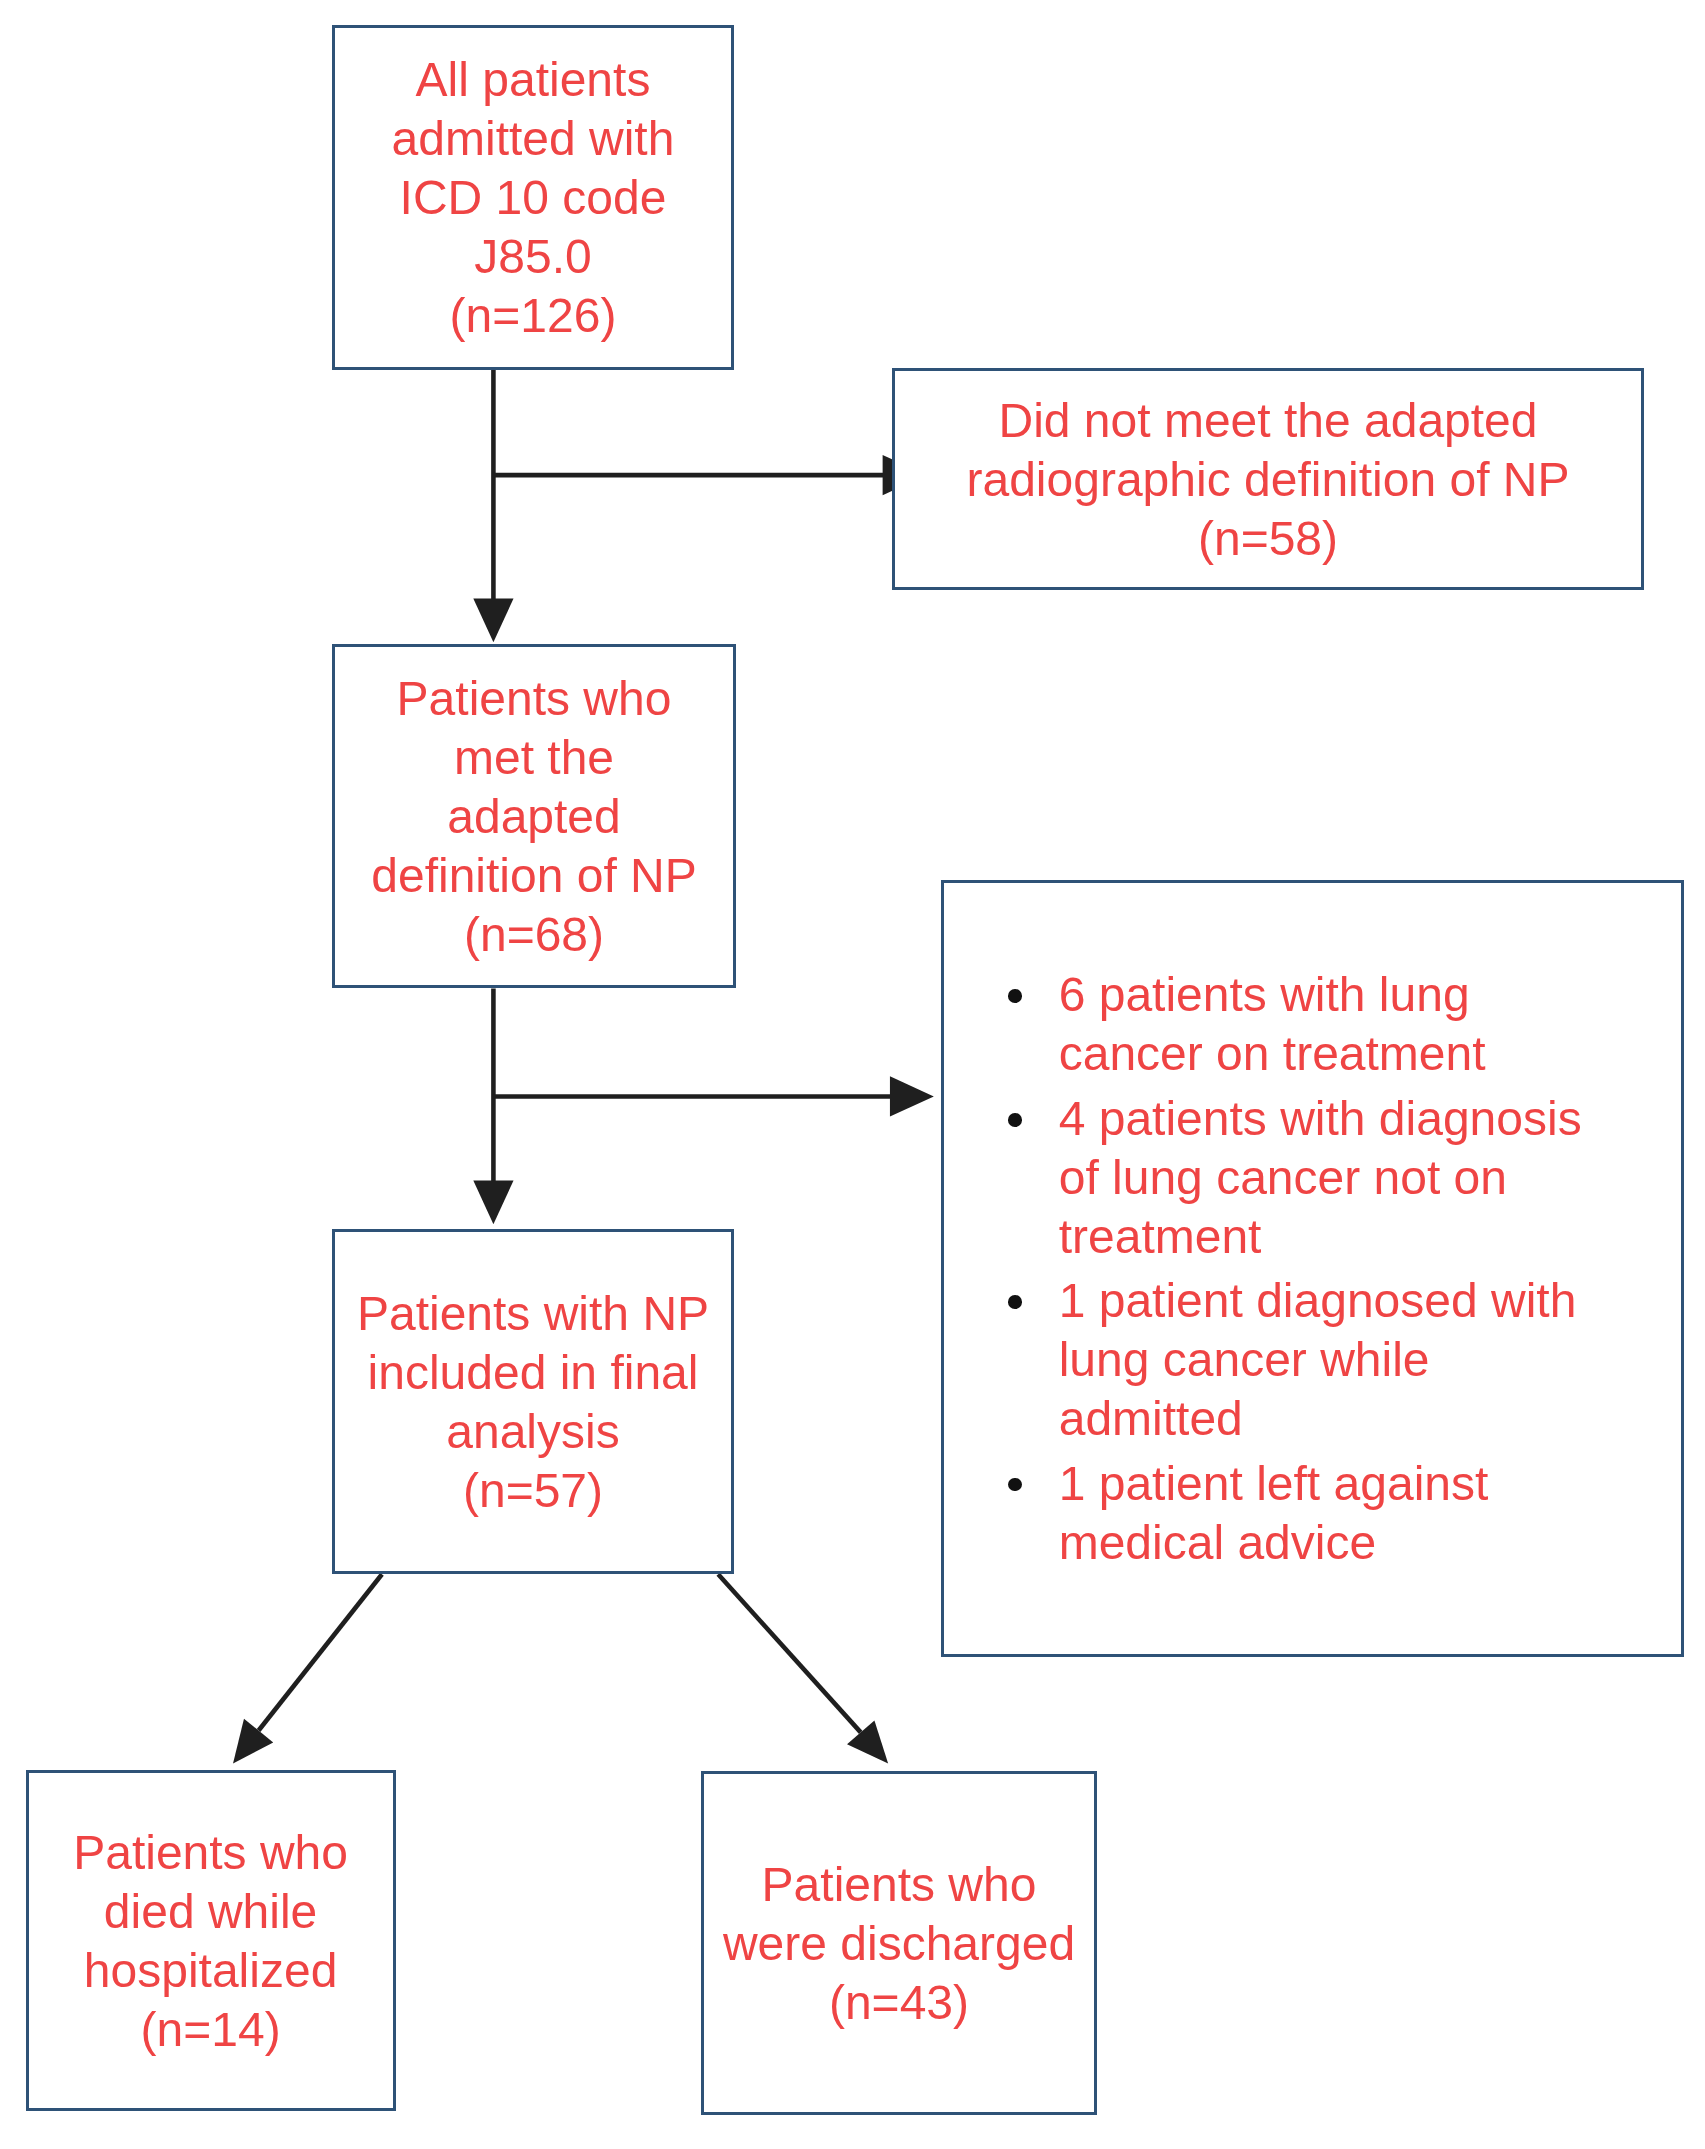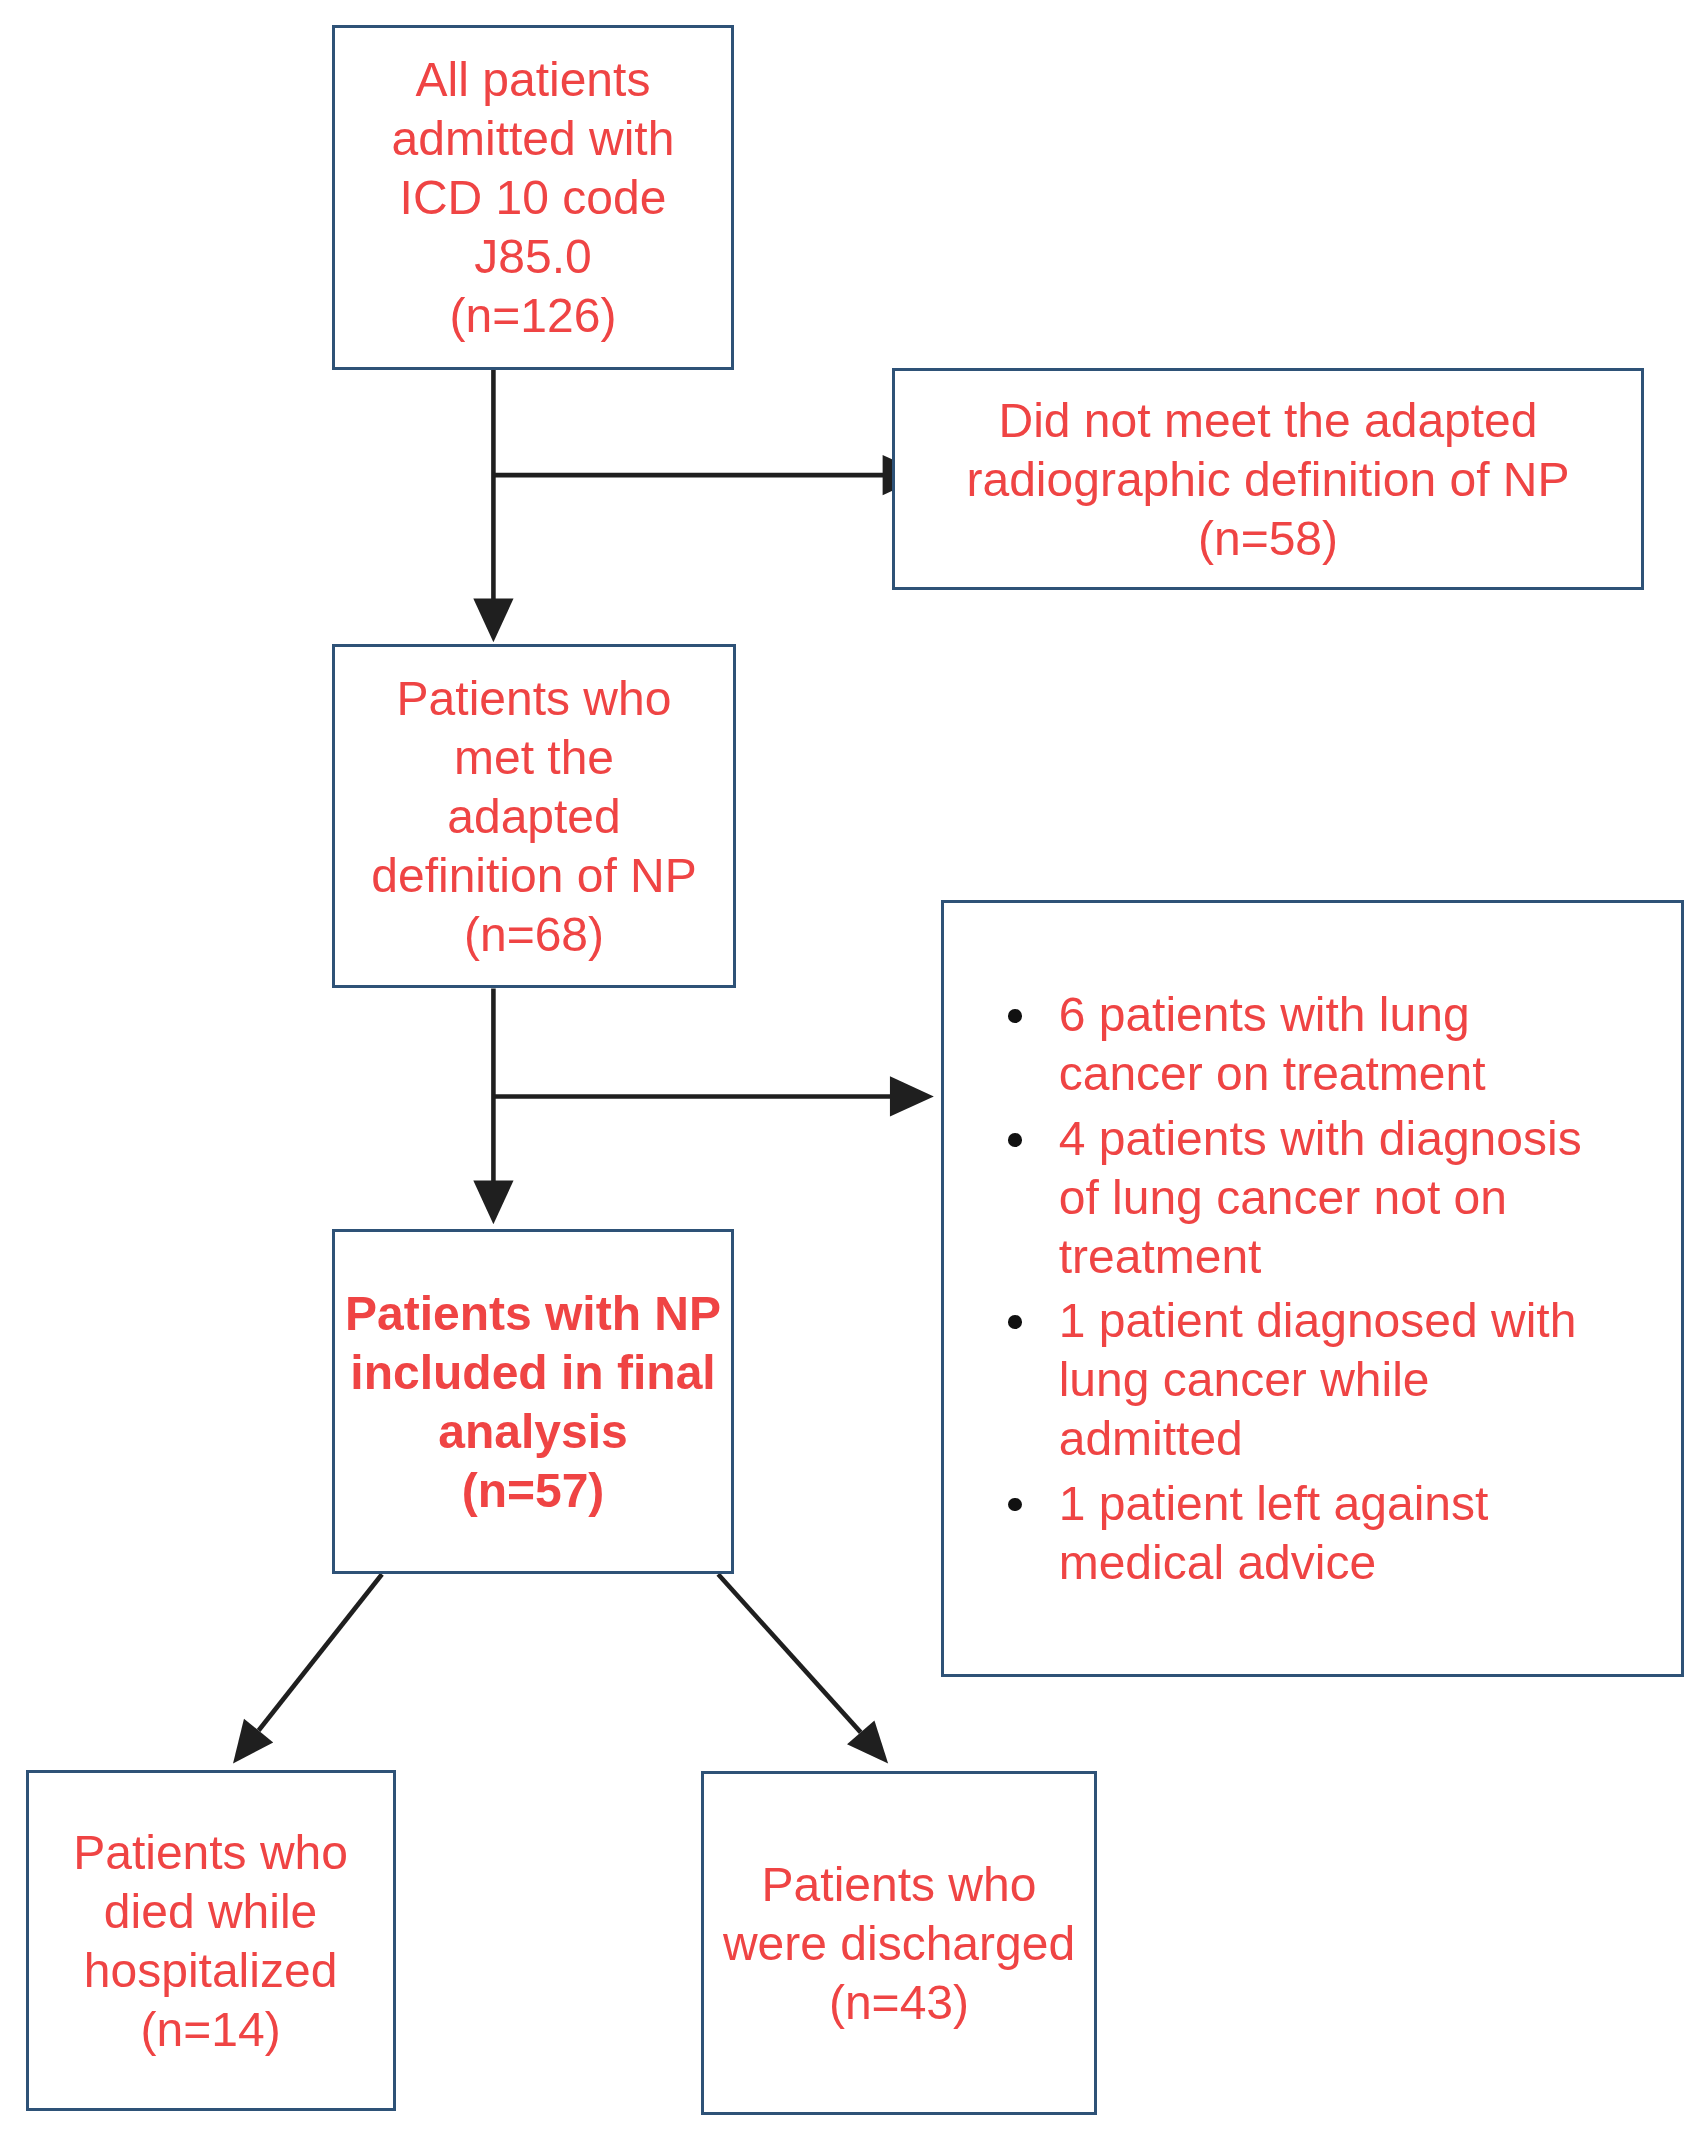--- a/index.html
+++ b/index.html
@@ -33,22 +33,22 @@
     font-size: 48px;
     line-height: 59px;
     padding: 0 9.1px;
   }
   .node-text { white-space: pre-line; }
   #node-admitted    { left: 332px;  top: 25px;   width: 402px; height: 345px; }
   #node-notmeet     { left: 892px; top: 368px;  width: 752px; height: 222px; }
   #node-met         { left: 332px;  top: 644px;  width: 404px; height: 344px; }
   #node-excluded    { left: 941px; top: 880px;  width: 743px; height: 777px;
                       align-items: flex-start; text-align: left;
-                      padding: 0 22px 0 44px; margin-top: 20px; }
-  #node-final       { left: 332px;  top: 1229px; width: 402px; height: 345px; font-weight: bold; }
+                      padding: 0 22px 0 44px; }
+  #node-final       { left: 332px;  top: 1229px; width: 402px; height: 345px; }
   #node-died        { left: 25.6px;   top: 1770px; width: 370px; height: 341px; }
   #node-discharged  { left: 701px;  top: 1771px; width: 396px; height: 344px; }
   .bullet-item { display: flex; margin: 2.7px 0; }
   .bullet-dot {
     flex: none;
     width: 13.7px; height: 13.7px;
     border-radius: 50%;
     background: #111111;
     margin: 24px 37px 0 20px;
   }

